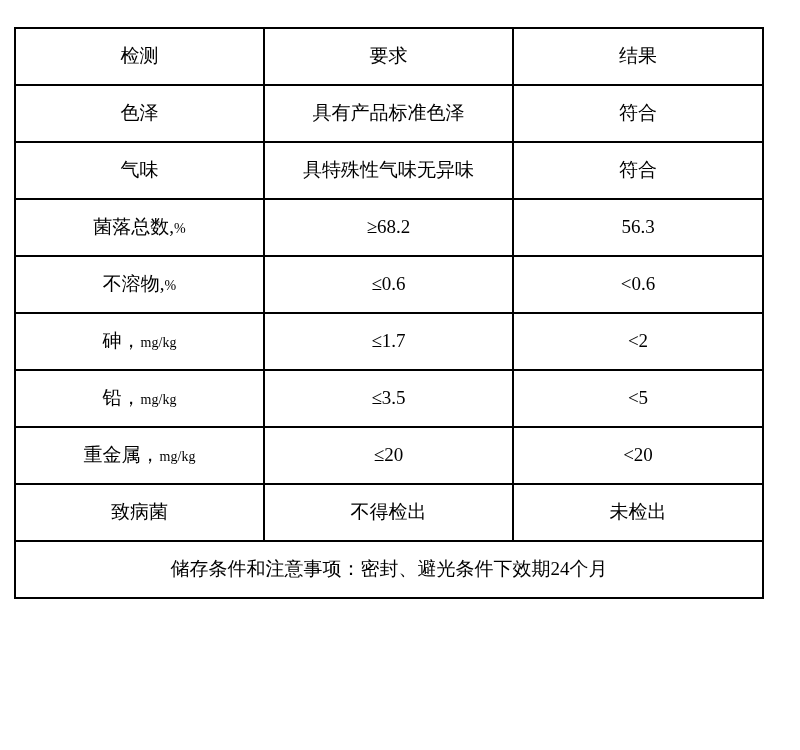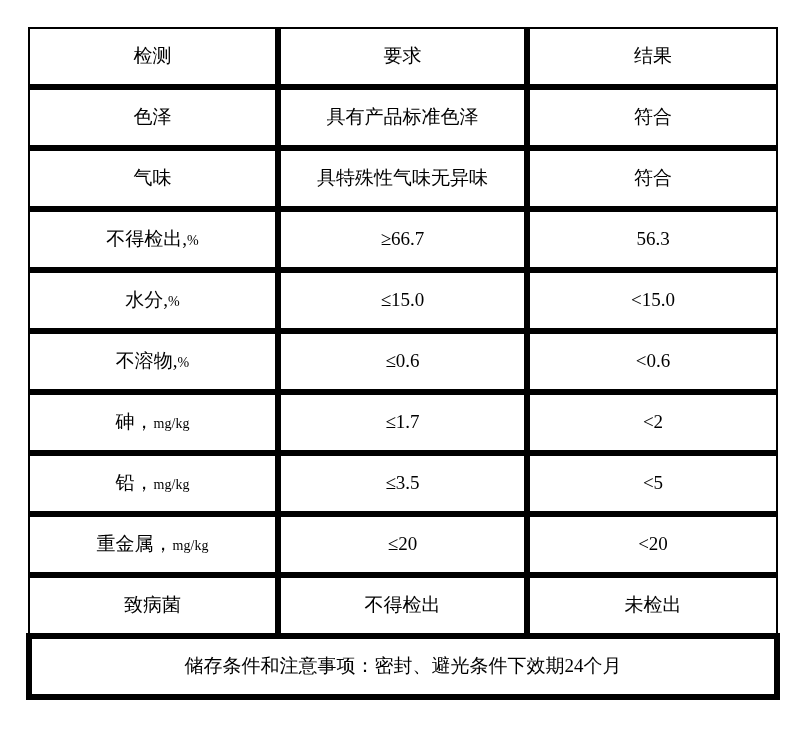--- a/index.html
+++ b/index.html
@@ -12,30 +12,30 @@
     background: #ffffff;
     font-family: "Liberation Serif", serif;
     color: #000000;
     overflow: hidden;
   }
   .page {
     position: relative;
     width: 800px;
     height: 560px;
     box-sizing: border-box;
-    padding: 27px 26px 0 26px;
+    padding: 27px 26px 0 14px;
   }
   table.spec {
     width: 748px;
     border-collapse: collapse;
     table-layout: fixed;
     border: 2px solid #000;
   }
   table.spec td {
-    border: 6px solid #000000;
+    border: 2px solid #000000;
     text-align: center;
     vertical-align: middle;
     padding: 0;
     height: 55px;
     font-size: 19px;
     line-height: 1.2;
     font-family: "Liberation Serif", serif;
   }
   table.spec col.c1 { width: 249px; }
   table.spec col.c2 { width: 249px; }
@@ -88,30 +88,25 @@
       </tr>
 
 
       <tr>
         <td class="outer-left"><span class="cell-main">气味</span><span class="cell-sub"></span></td>
         <td>具特殊性气味无异味</td>
         <td class="outer-right">符合</td>
       </tr>
 
       <tr>
-        <td class="outer-left"><span class="cell-main">不得检出,</span><span class="cell-sub">%</span></td>
-        <td>≥66.7</td>
+        <td class="outer-left"><span class="cell-main">菌落总数,</span><span class="cell-sub">%</span></td>
+        <td>≥68.2</td>
         <td class="outer-right">56.3</td>
       </tr>
 
-      <tr>
-        <td class="outer-left"><span class="cell-main">水分,</span><span class="cell-sub">%</span></td>
-        <td>≤15.0</td>
-        <td class="outer-right">&lt;15.0</td>
-      </tr>
 
       <tr>
         <td class="outer-left"><span class="cell-main">不溶物,</span><span class="cell-sub">%</span></td>
         <td>≤0.6</td>
         <td class="outer-right">&lt;0.6</td>
       </tr>
 
       <tr>
         <td class="outer-left"><span class="cell-main">砷，</span><span class="cell-sub">mg/kg</span></td>
         <td>≤1.7</td>

